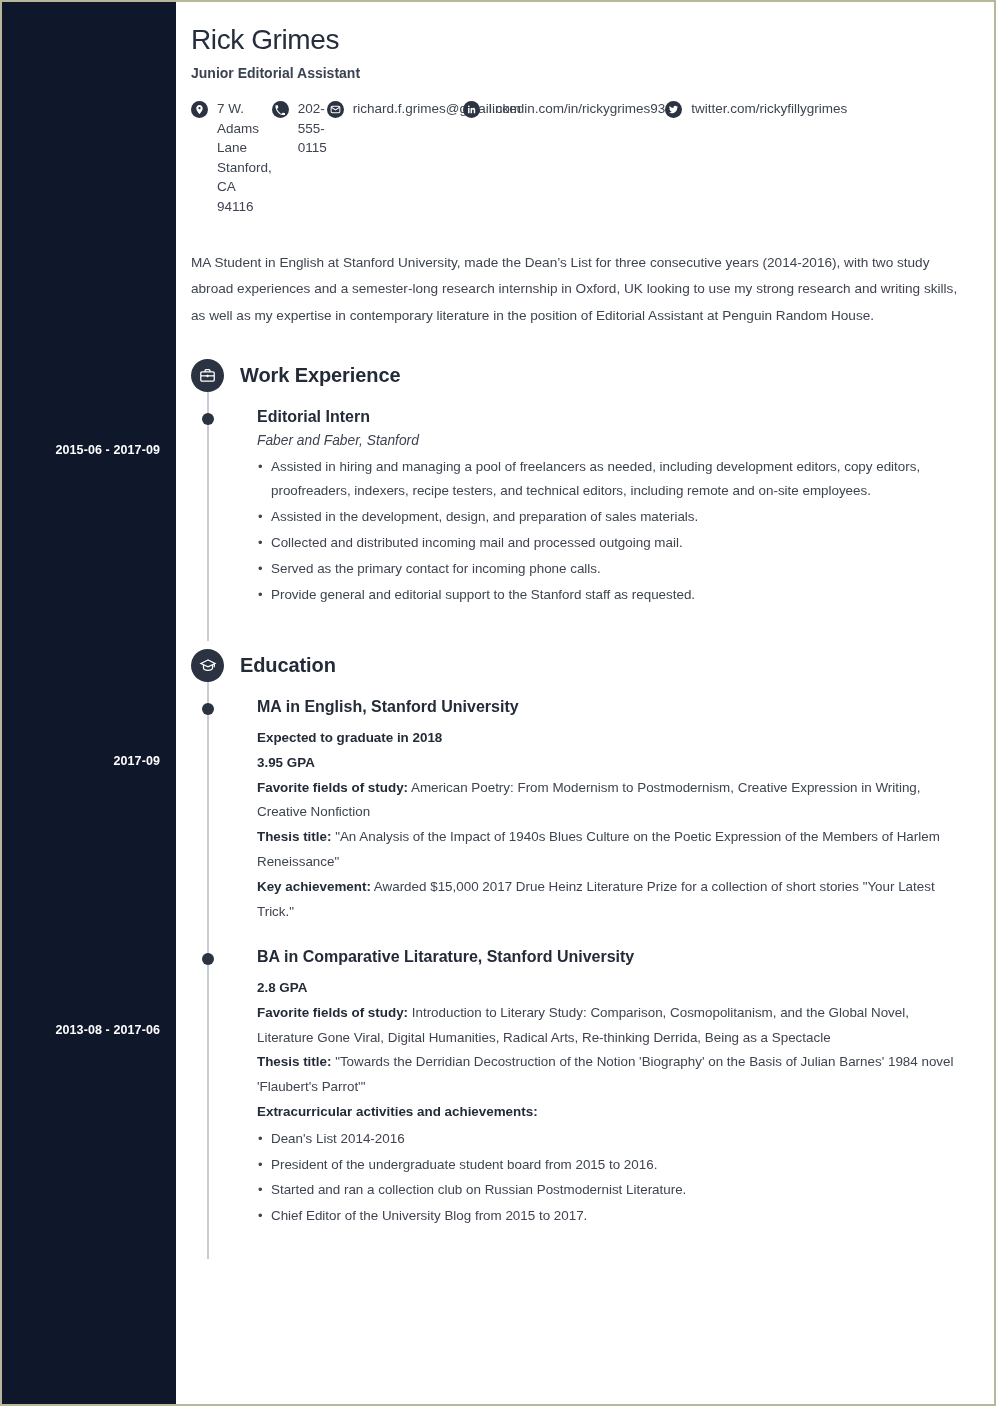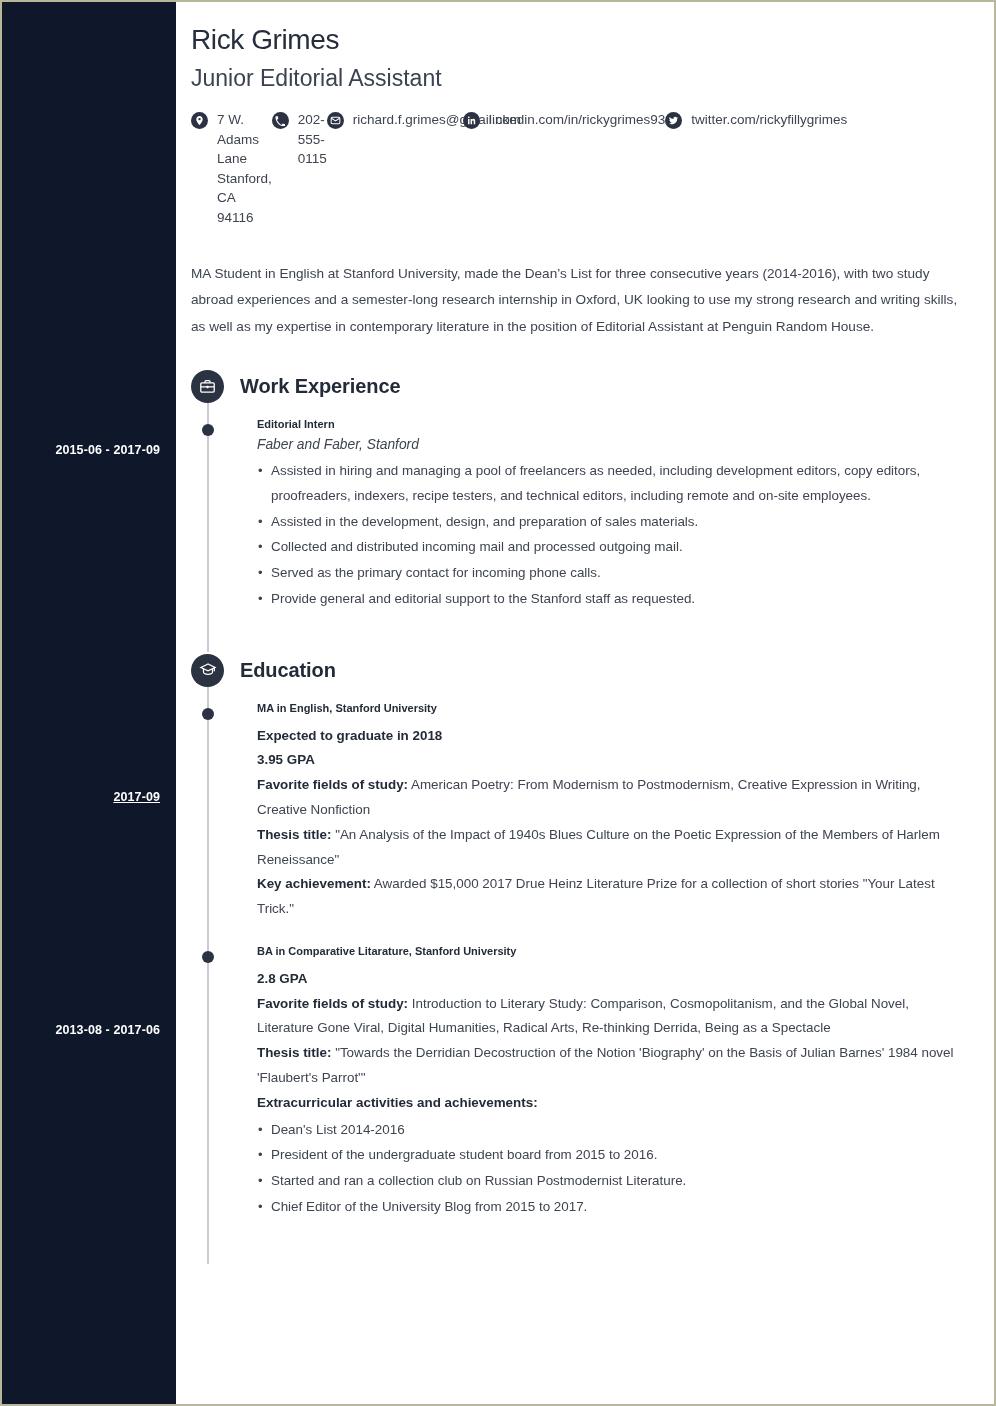--- a/index.html
+++ b/index.html
@@ -54,23 +54,23 @@
   .name {
     font-size: 28px;
     font-weight: normal;
     color: #262d3d;
     letter-spacing: -0.4px;
     line-height: 1.15;
     margin-bottom: 9px;
   }
 
   .job-title {
-    font-size: 23px;
+    font-size: 14px;
     color: #3b4250;
-    font-weight: normal;
+    font-weight: bold;
     margin-bottom: 18px;
   }
 
   
   .contacts {
     display: flex;
     margin-bottom: 26px;
   }
   .contact-col { display: flex; flex-direction: row; justify-content: space-between; }
   .contact-col.left  { width: 272px; }
@@ -161,21 +161,21 @@
     position: absolute;
     left: 11px;
     top: 7px;
     width: 12px; height: 12px;
     border-radius: 50%;
     background: #2b3241;
     z-index: 2;
   }
 
   .entry-title {
-    font-size: 11px;
+    font-size: 16px;
     font-weight: bold;
     color: #242b38;
     line-height: 1.35;
     margin-bottom: 5px;
   }
 
   .entry-sub {
     font-size: 13.8px;
     font-style: italic;
     color: #3e4450;
@@ -214,21 +214,21 @@
 
   .spacer-education { height: 20px; }
 </style>
 </head>
 <body>
 
 <div class="page">
 
   <div class="sidebar">
     <div class="date-label" style="top:441px;">2015-06 - 2017-09</div>
-    <div class="date-label" style="top:788px;text-decoration:underline;">2017-09</div>
+    <div class="date-label" style="top:752px;">2017-09</div>
     <div class="date-label" style="top:1021px;">2013-08 - 2017-06</div>
   </div>
 
   <div class="main">
 
     <h1 class="name">Rick Grimes</h1>
     <div class="job-title">Junior Editorial Assistant</div>
 
     <div class="contacts">
 

